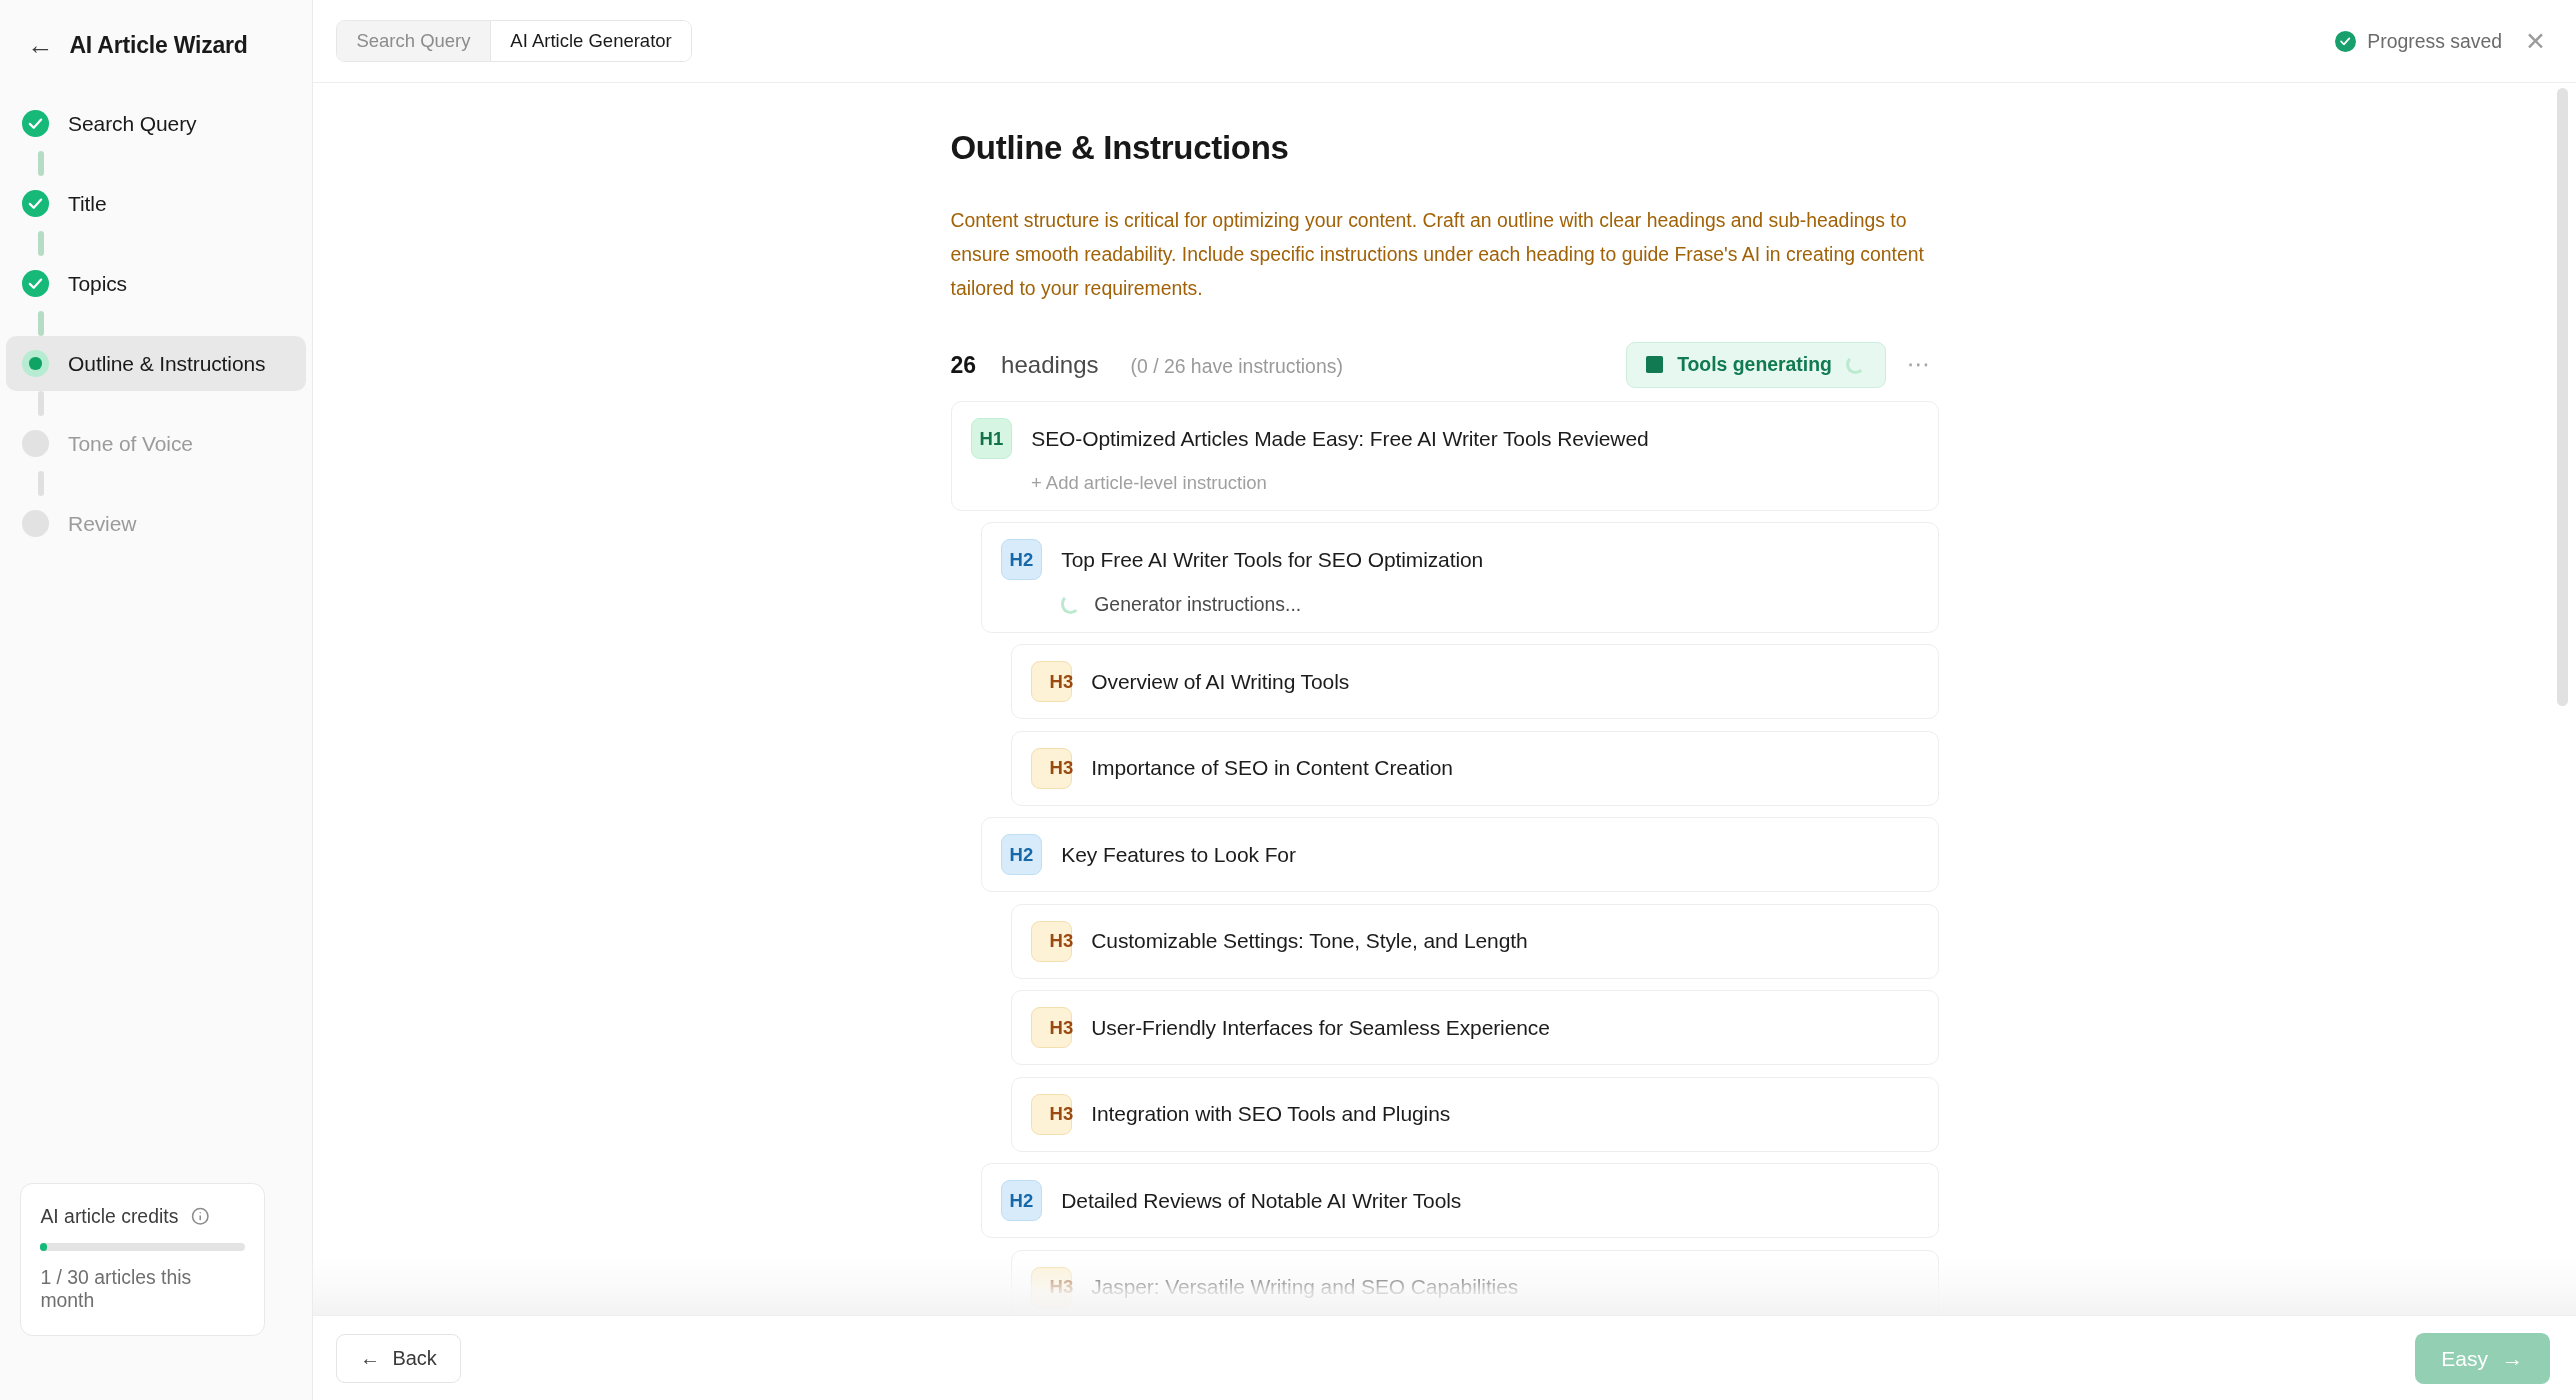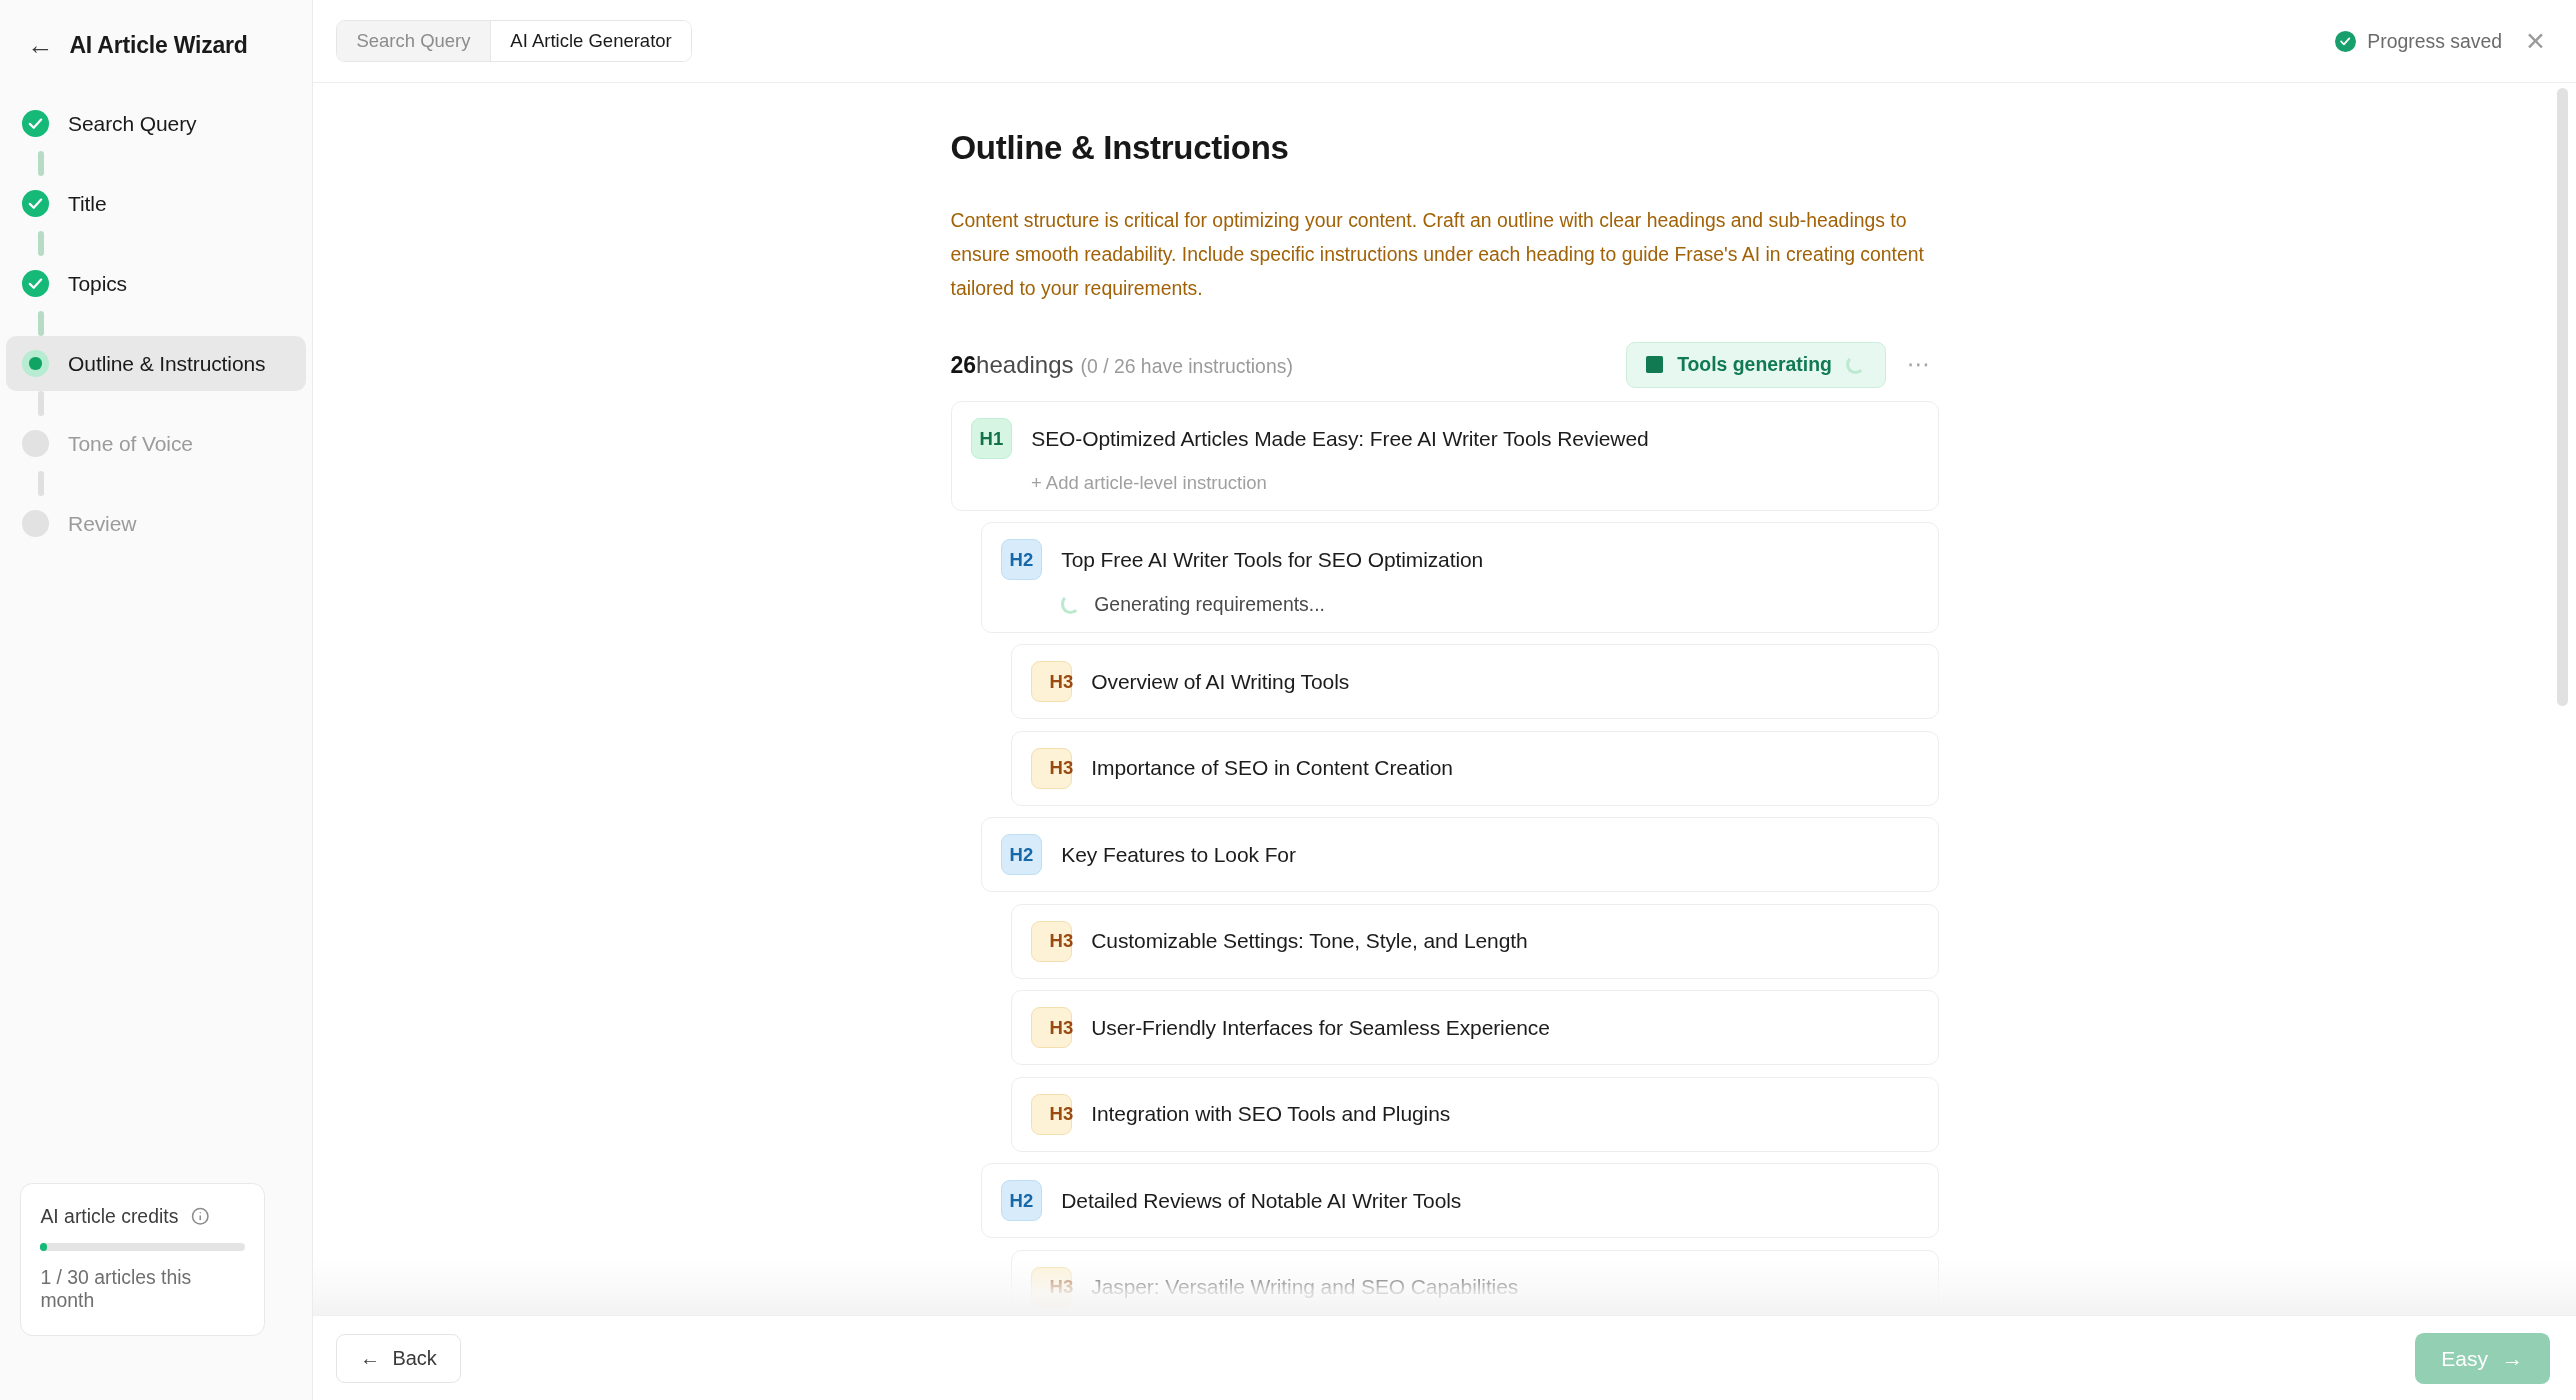--- a/index.html
+++ b/index.html
@@ -106,21 +106,21 @@
   .content { width: 988px; margin: 0 auto; padding-top: 46px; }
 
   .page-title { font-size: 33px; font-weight: 700; color: #181818; letter-spacing: -0.3px; }
   .page-desc { margin-top: 36px; font-size: 19.4px; line-height: 34px; color: #a16207;
                width: 979px; }
 
   .count-row {
     margin-top: 35px; display: flex; align-items: center; justify-content: space-between;
     height: 49px;
   }
-  .count-left { display: flex; align-items: baseline; gap: 0; }
+  .count-left { display: flex; align-items: baseline; gap: 25px; }
   .count-num { font-size: 23px; font-weight: 700; color: #141414; }
   .count-word { font-size: 24px; color: #4a4a4a; }
   .count-paren { font-size: 19.4px; color: #9a9a9a; margin-left: 7px; }
 
   .count-right { display: flex; align-items: center; gap: 14px; }
   .stop-btn {
     display: flex; align-items: center; gap: 14px;
     background: #e6f8ef; border: 0.9px solid #cdeede; border-radius: 8.8px;
     padding: 0 19.4px; height: 46px; cursor: pointer;
   }
@@ -316,21 +316,21 @@
                 <span class="add-instr">+ Add article-level instruction</span>
               </div>
             </div>
             <div class="row lvl-h2">
               <div class="row-main">
                 <span class="badge h2">H2</span>
                 <span class="row-text">Top Free AI Writer Tools for SEO Optimization</span>
               </div>
               <div class="row-sub">
                 <span class="spinner"></span>
-                <span class="gen-text">Generating requirements...</span>
+                <span class="gen-text">Generator instructions...</span>
               </div>
             </div>
             <div class="row lvl-h3">
               <div class="row-main">
                 <span class="badge h3">H3</span>
                 <span class="row-text">Overview of AI Writing Tools</span>
               </div>
             </div>
             <div class="row lvl-h3">
               <div class="row-main">

